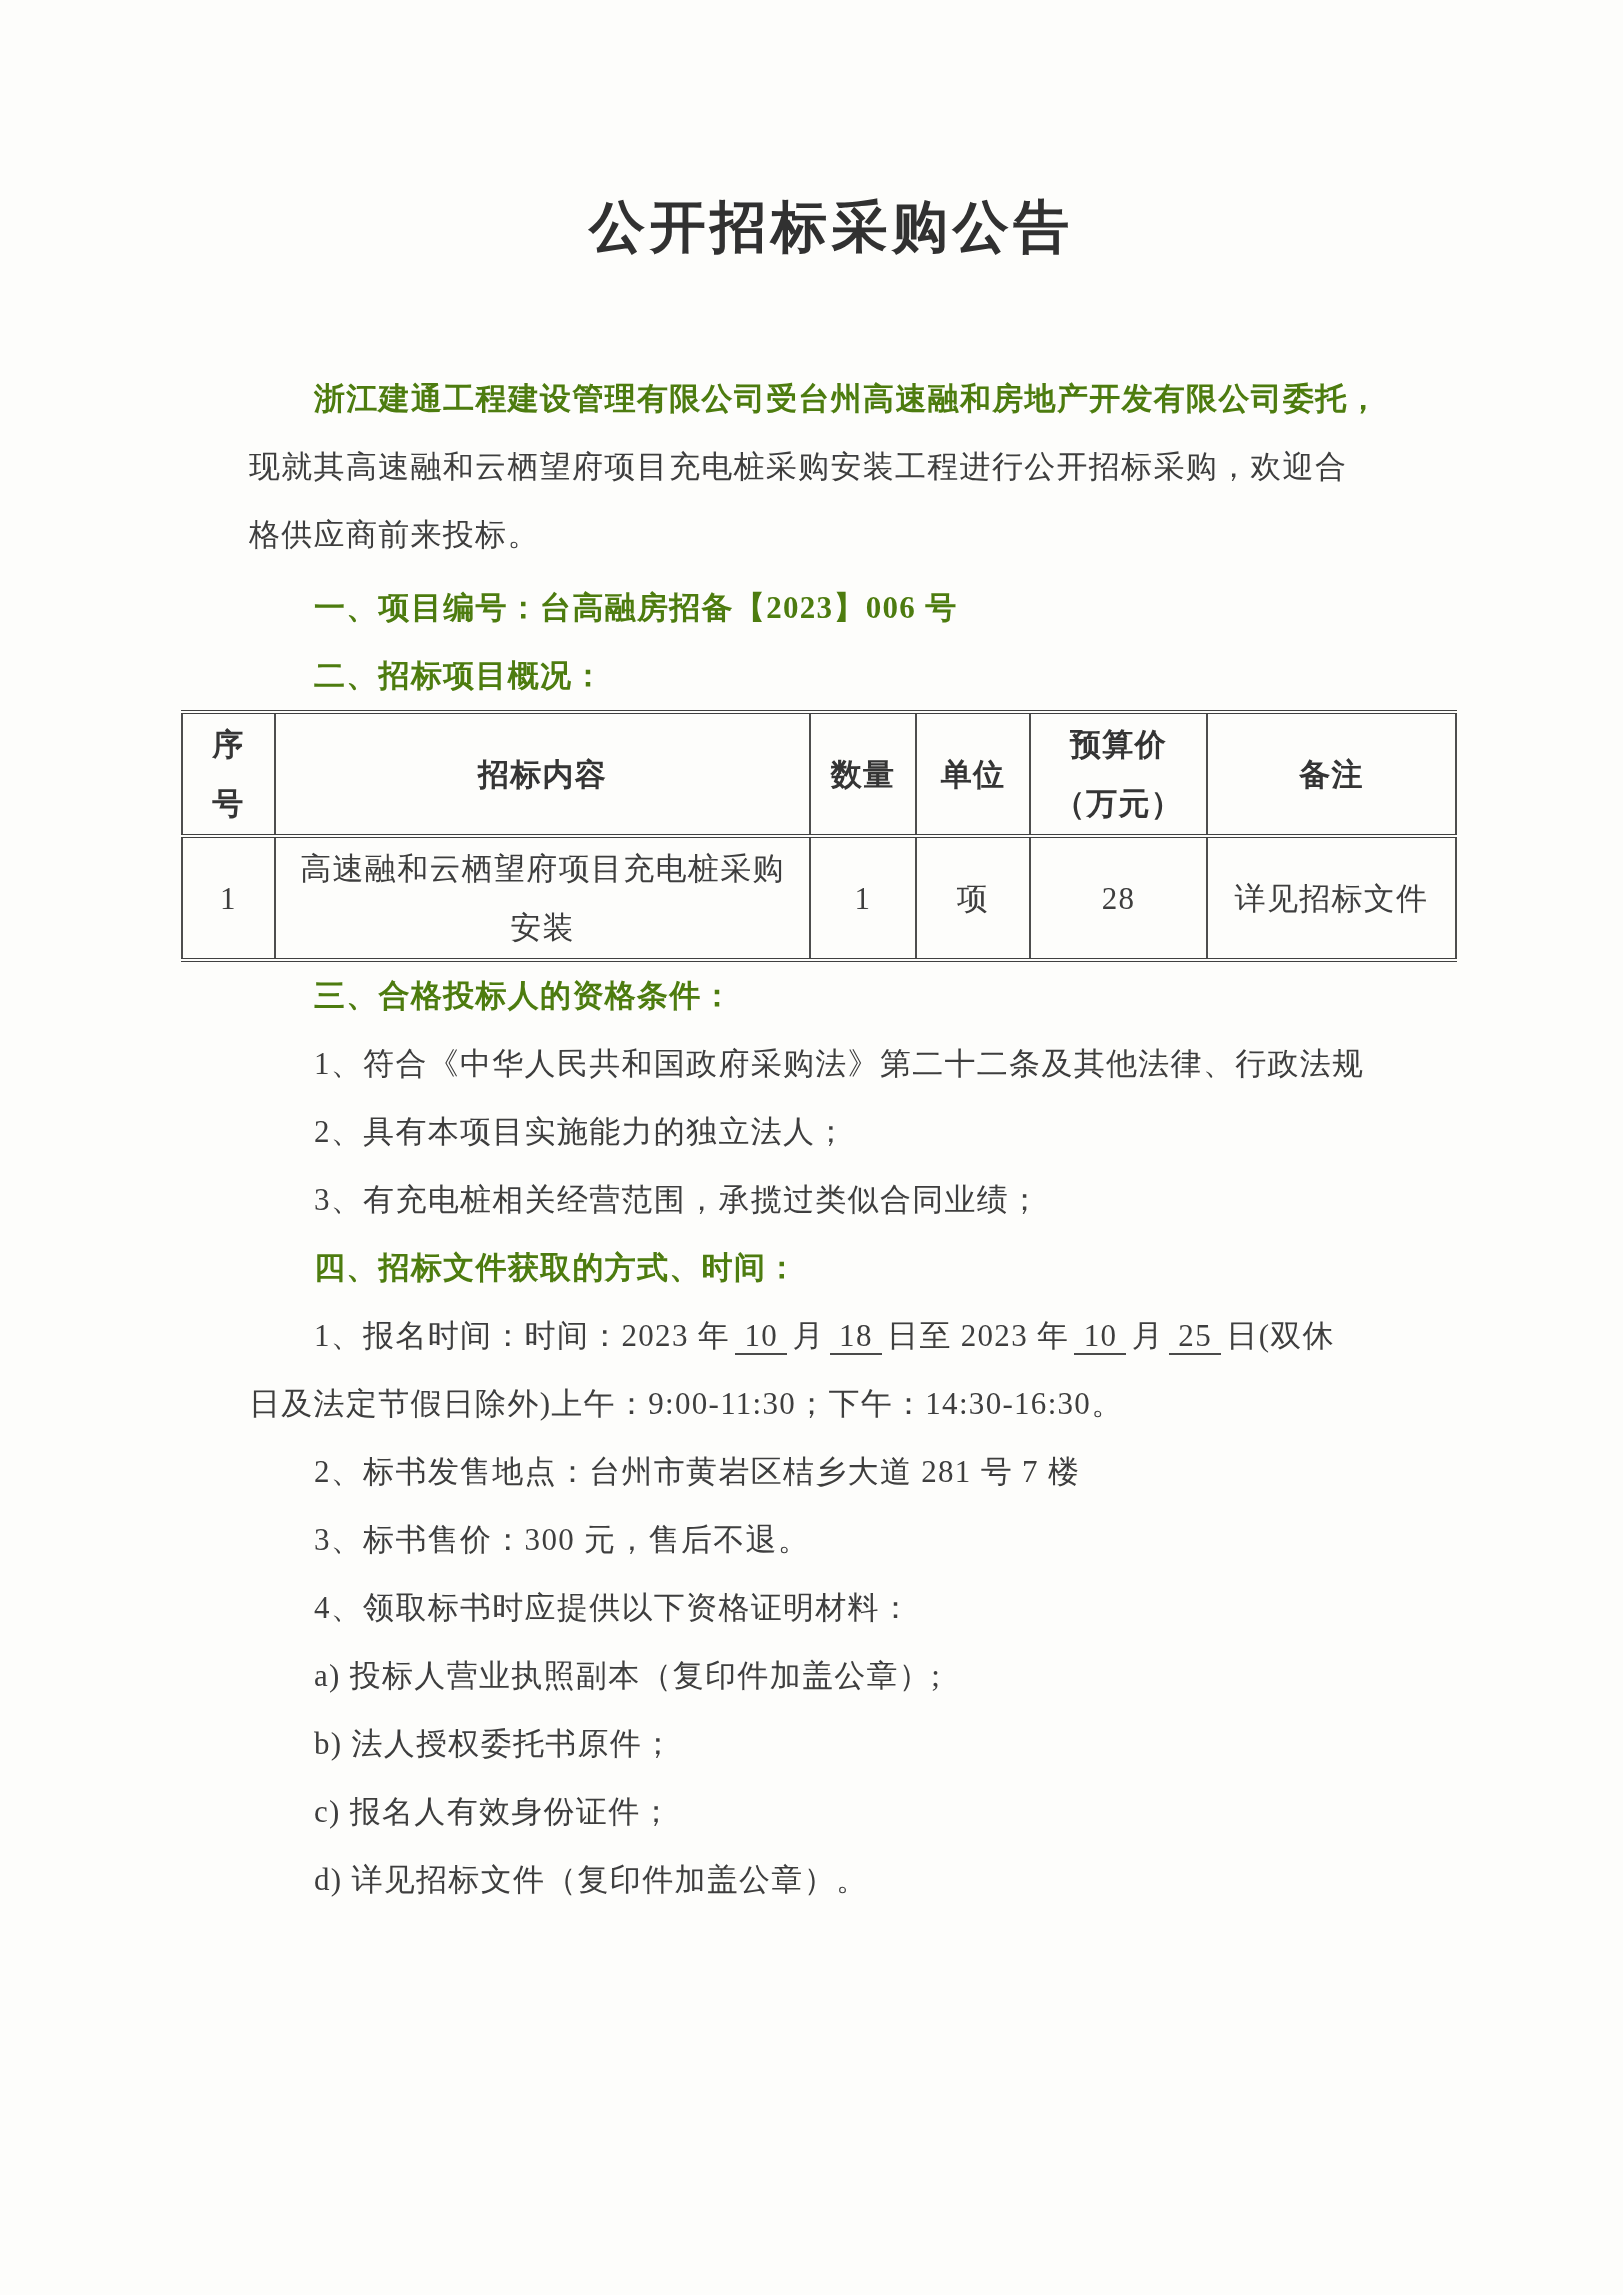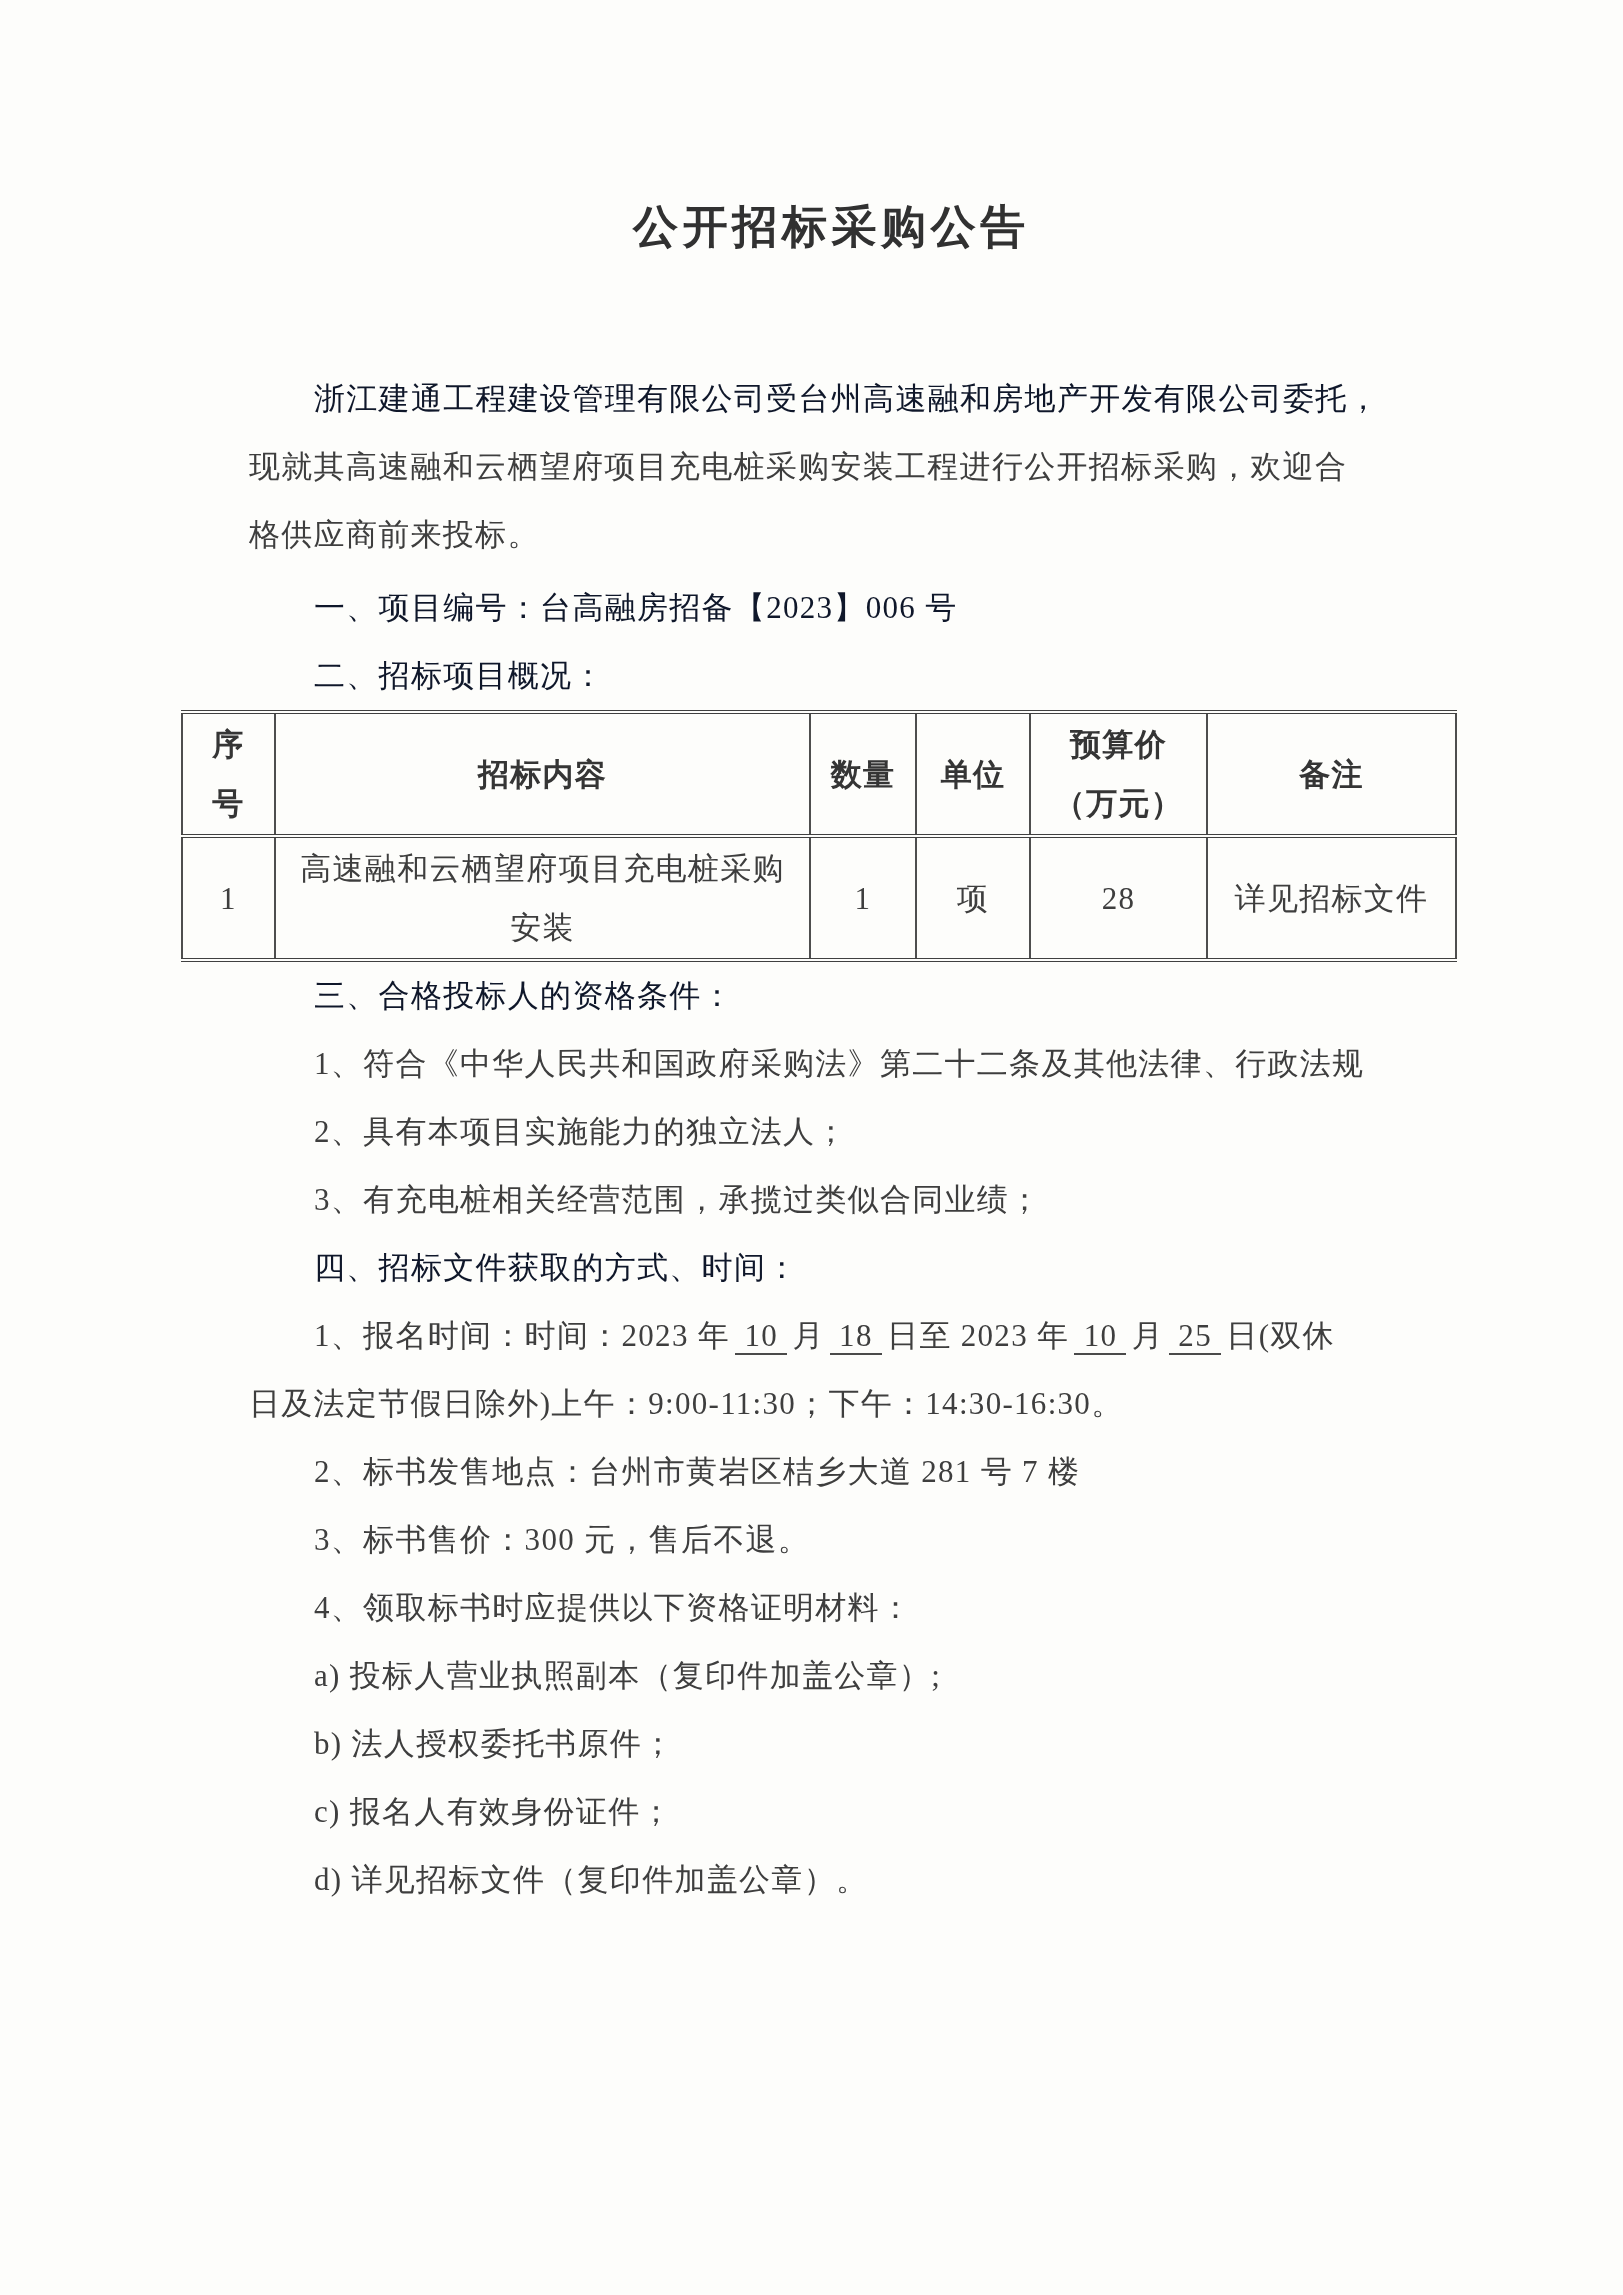--- a/index.html
+++ b/index.html
@@ -15,32 +15,32 @@
     font-family: "Liberation Serif", "DejaVu Serif", serif;
     font-size: 31px;
     color: #3e3e3e;
     letter-spacing: 1.3px;
   }
   .doc-title {
     height: 54px;
     line-height: 54px;
     margin: 0 0 111px 0;
     text-align: center;
-    font-size: 45px;
+    font-size: 56px;
     font-weight: 700;
     letter-spacing: 4.6px;
     color: #313131;
   }
   .line {
     height: 68px;
     line-height: 68px;
     white-space: nowrap;
   }
   .ind { padding-left: 65px; }
-  .bold { font-weight: 400; color: #0f172a; }
+  .bold { font-weight: 700; color: #4d7c0f; }
   .mt8 { margin-top: 5.2px; }
   .tender-table {
     border-collapse: collapse;
     table-layout: fixed;
     width: 1274px;
     margin-left: -68px;
   }
   .tender-table td, .tender-table th {
     border-left: 2px solid #4e4e4e;
     border-right: 2px solid #4e4e4e;

